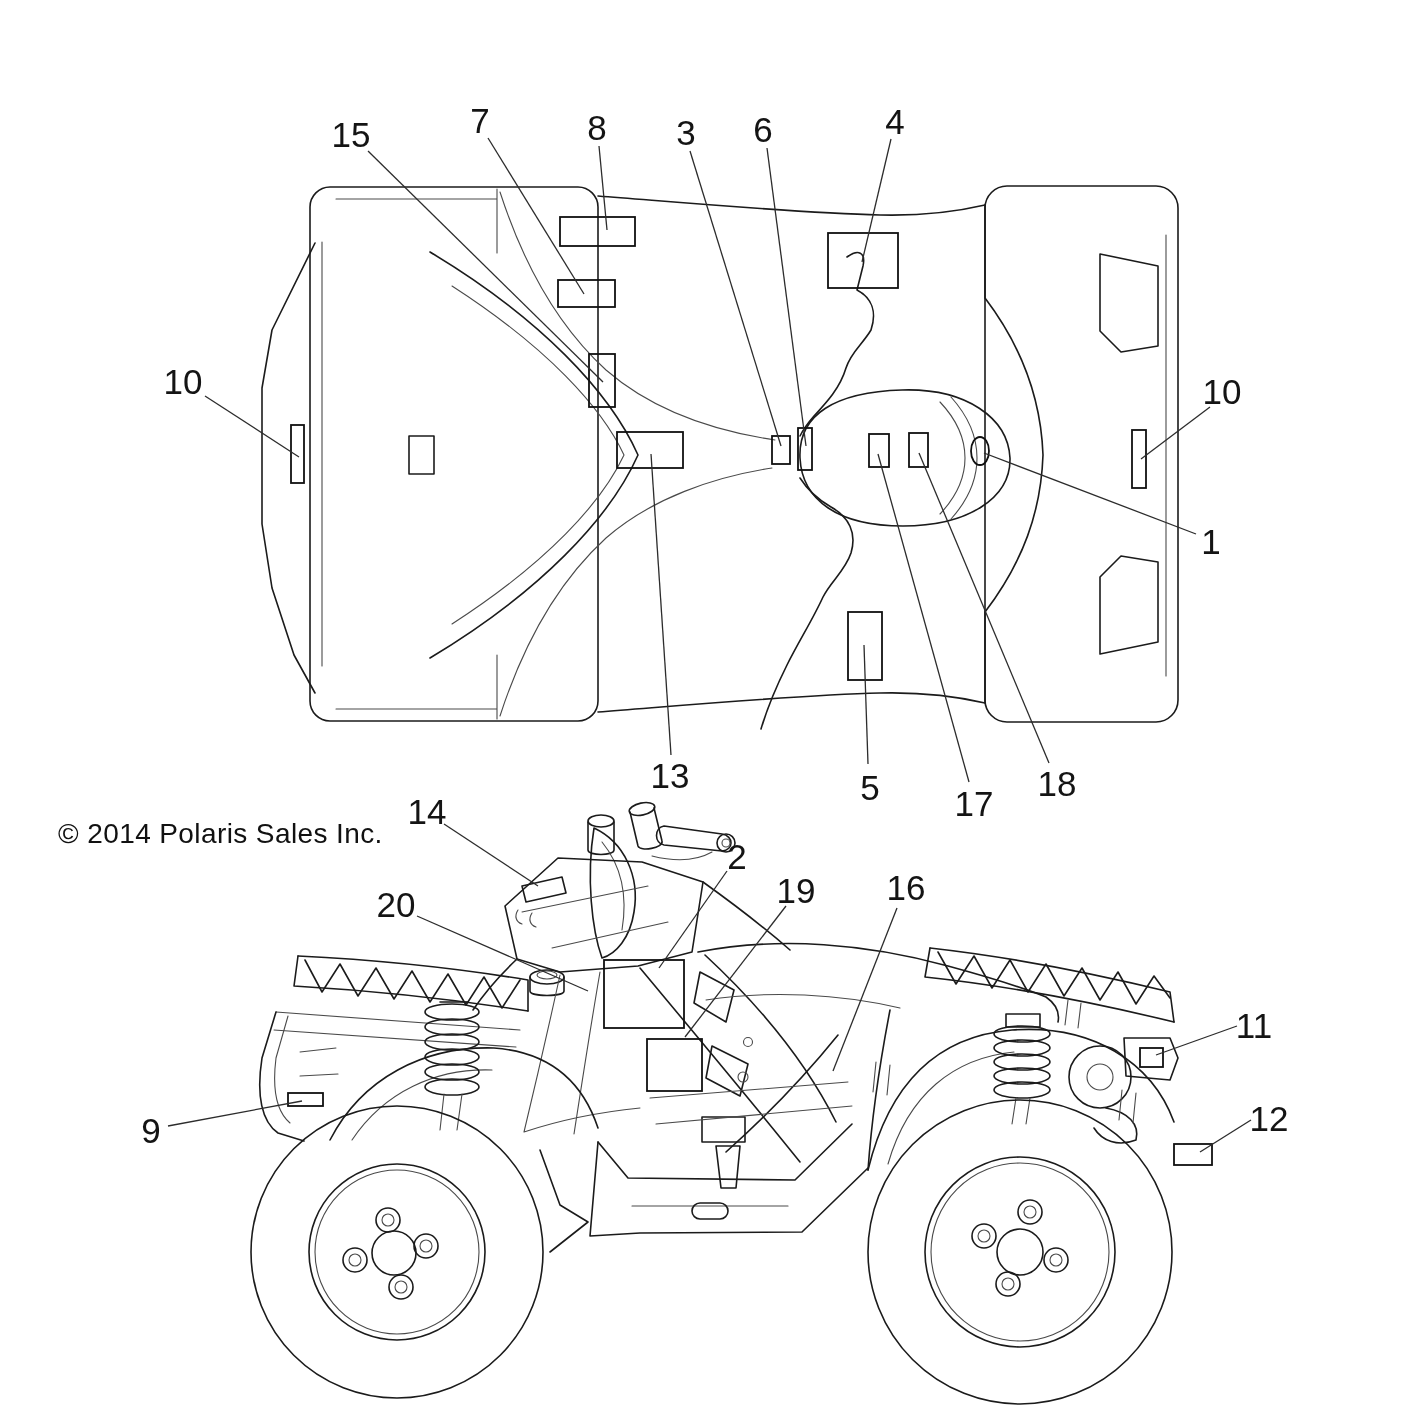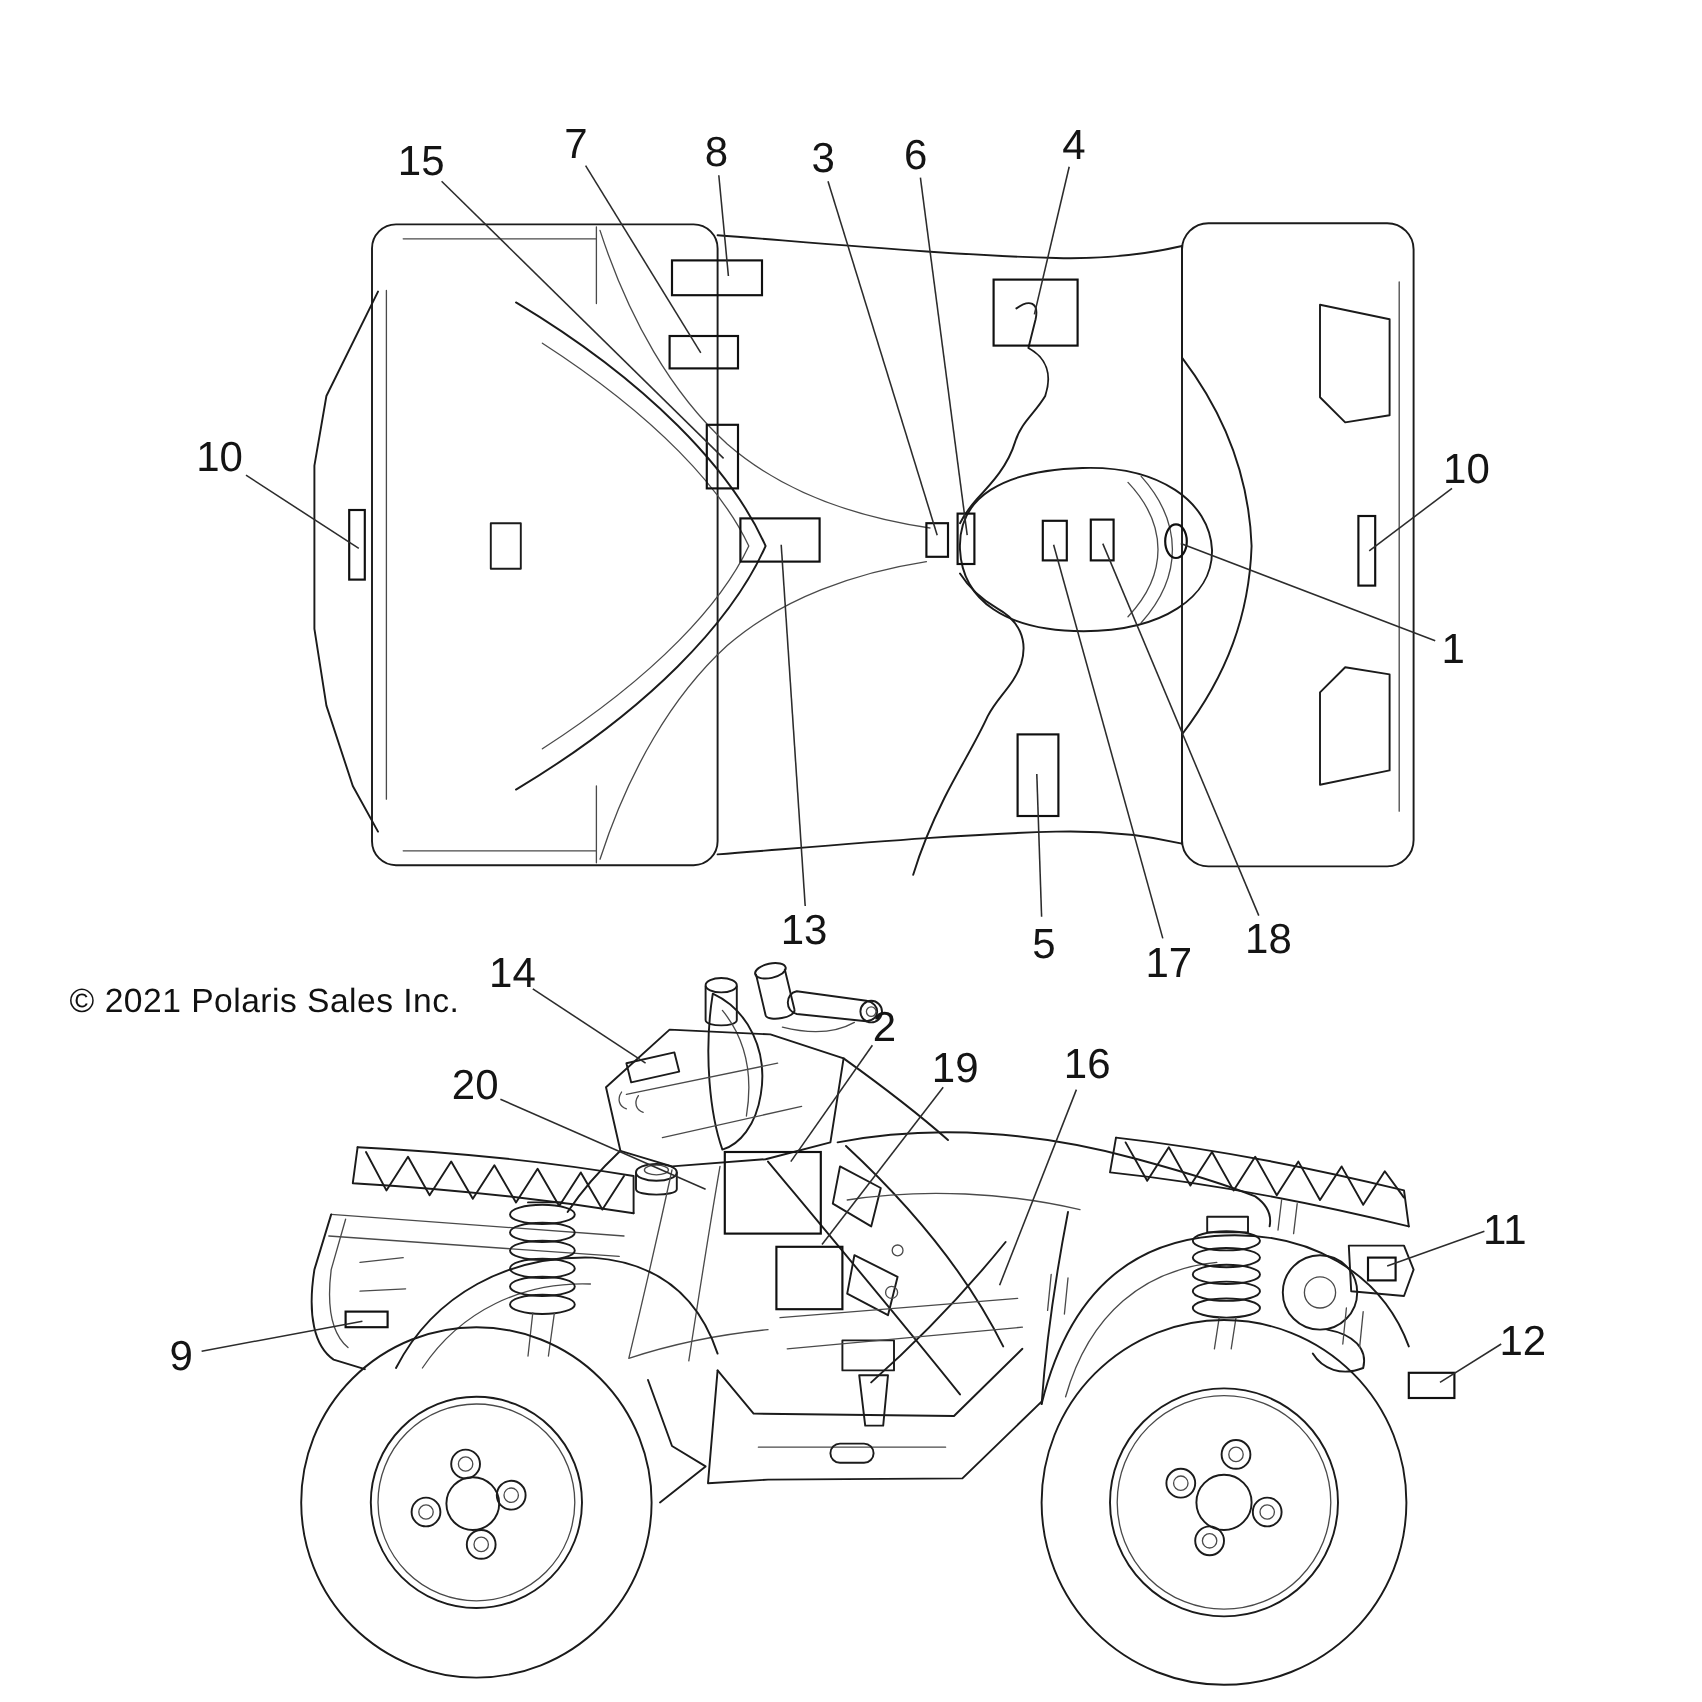--- a/index.html
+++ b/index.html
@@ -241,13 +241,13 @@
       <text x="427" y="811">14</text>
       <text x="351" y="134">15</text>
       <text x="906" y="887">16</text>
       <text x="974" y="803">17</text>
       <text x="1057" y="783">18</text>
       <text x="796" y="890">19</text>
       <text x="396" y="904">20</text>
     </g>
 </svg>
 
-<div class="copyright">© 2021 Polaris Sales Inc.</div>
+<div class="copyright">© 2014 Polaris Sales Inc.</div>
 
 </body></html>

